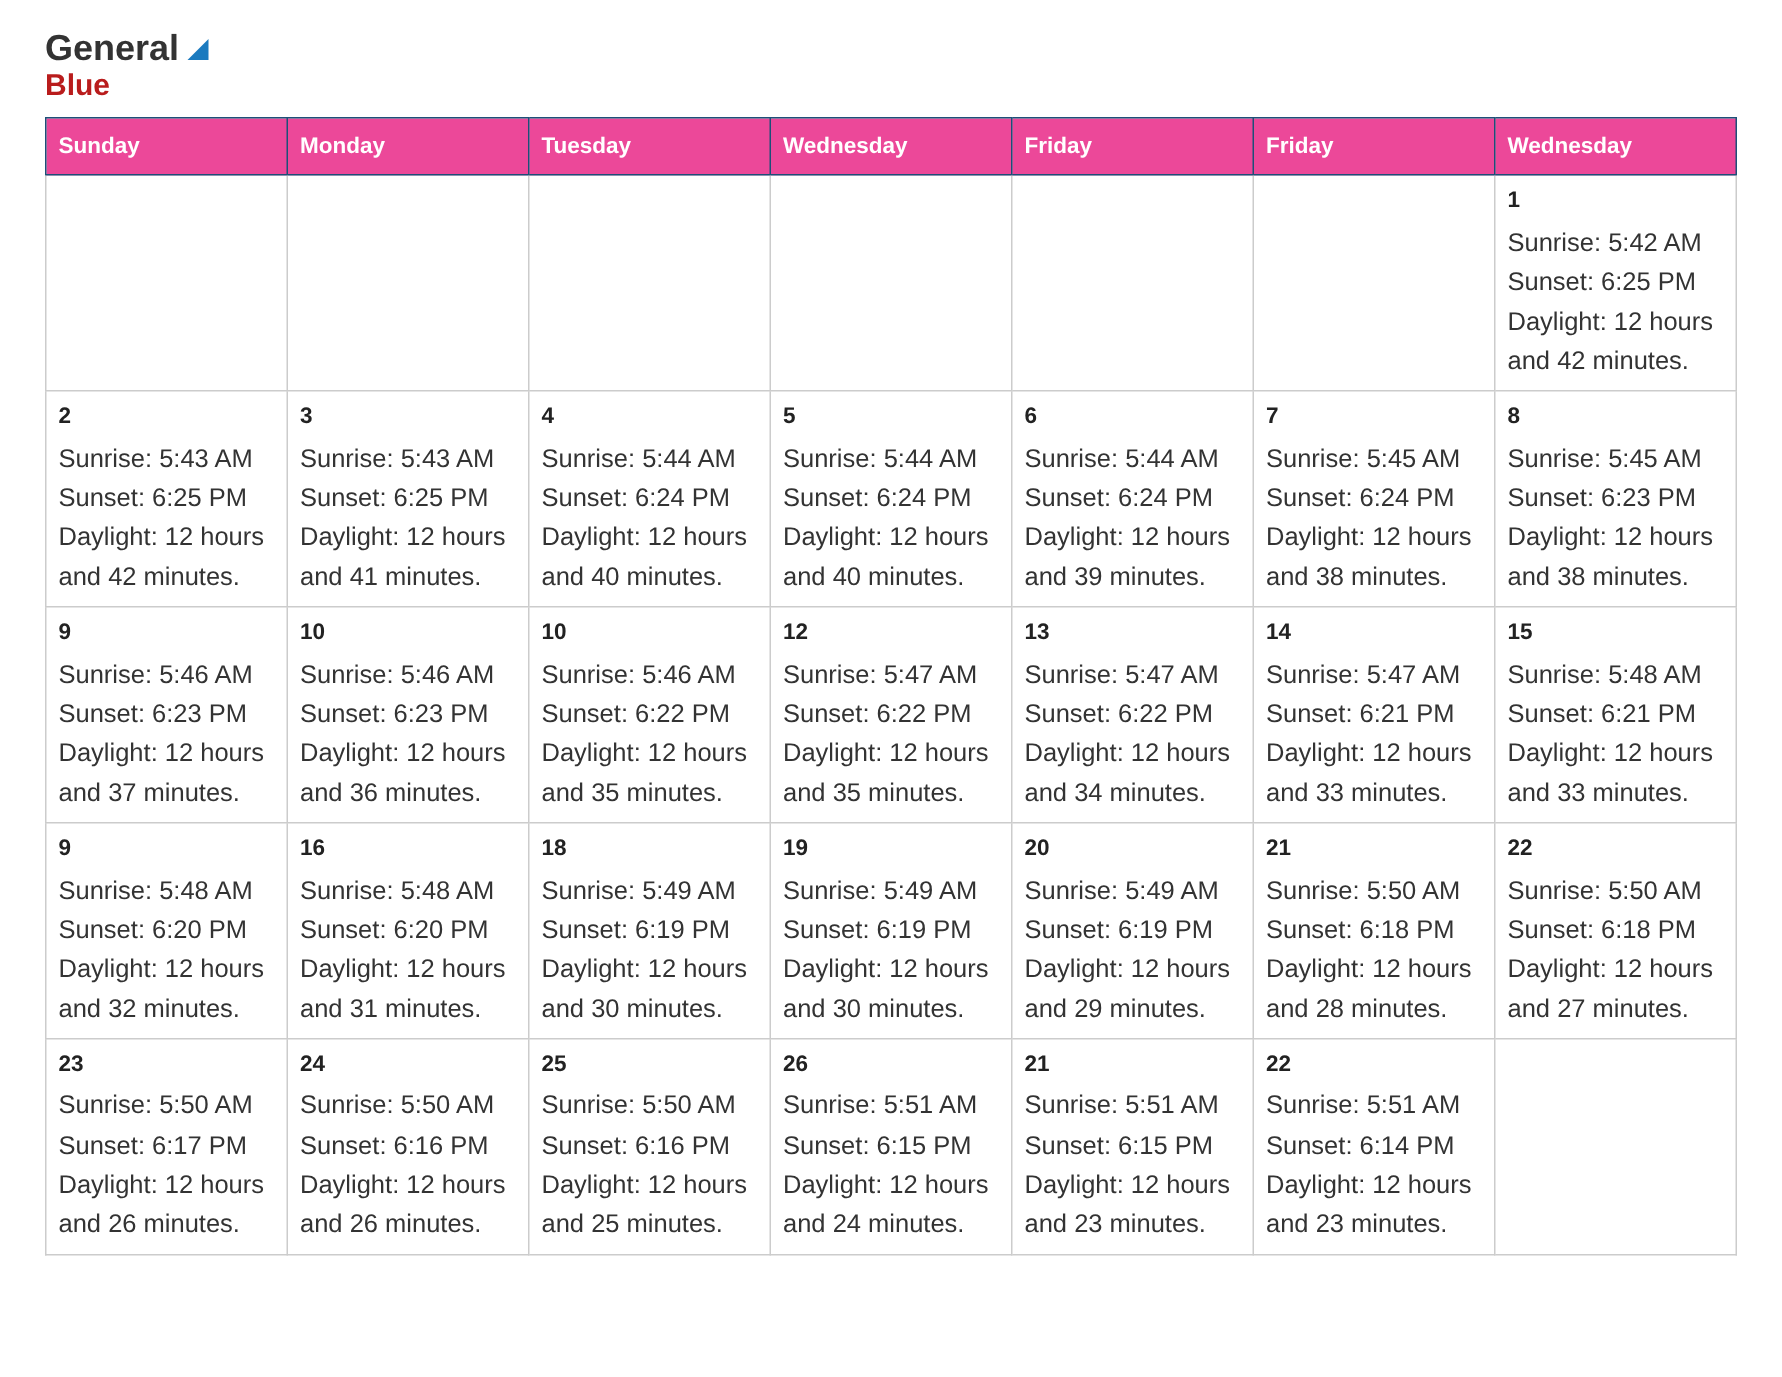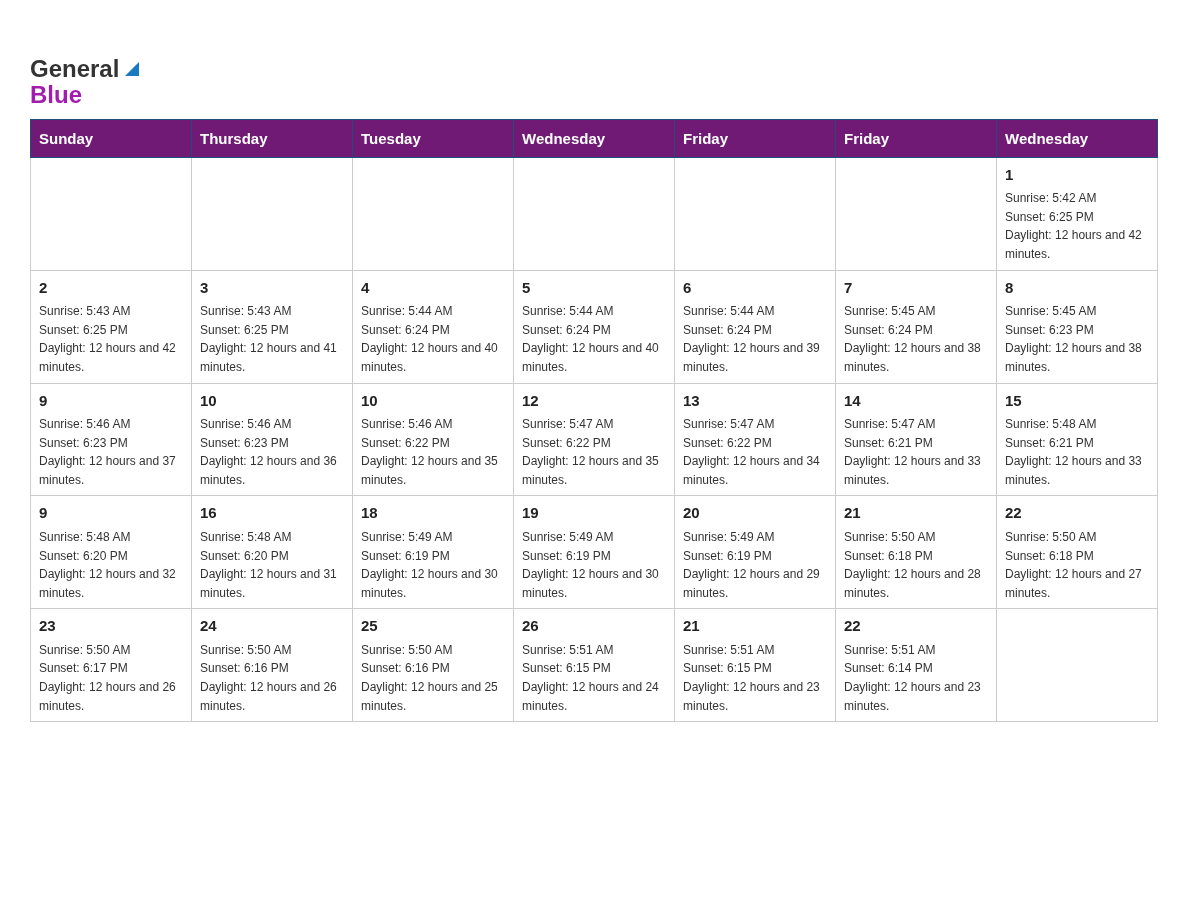--- a/index.html
+++ b/index.html
@@ -33,21 +33,21 @@
       font-size: 18px;
       color: #555;
       margin-top: 4px;
     }
     #calendar {
       width: 100%;
       border-collapse: collapse;
       margin-top: 10px;
     }
     #calendar thead tr th {
-      background-color: #701a75;
+      background-color: #ec4899;
       color: #fff;
       padding: 10px 8px;
       font-size: 15px;
       font-weight: bold;
       text-align: left;
       border: 1px solid #1d4f78;
     }
     #calendar tbody tr td {
       border: 1px solid #ccc;
       vertical-align: top;
@@ -59,21 +59,21 @@
       line-height: 1.5;
     }
     .day-num {
       font-size: 15px;
       font-weight: bold;
       color: #222;
       display: block;
       margin-bottom: 3px;
     }
     .day-info {
-      font-size: 12px;
+      font-size: 17px;
       color: #333;
       line-height: 1.55;
     }
     .empty-cell {
       background: #f9f9f9;
     }
     tbody tr:nth-child(odd) td {
       background-color: #fff;
     }
     tbody tr:nth-child(even) td {
@@ -85,40 +85,40 @@
     .row-divider td {
       border-top: 2px solid #2a6496;
     }
   </style>
 </head>
 <body>
 
 <div id="header">
   <div id="logo">
   <div style="display:flex;flex-direction:column;align-items:flex-start;line-height:1.1;">
-    <div style="display:flex;gap:0px;margin-top:36px;">
+    <div style="display:flex;gap:0px;">
       <span style="font-size:24px;font-weight:bold;color:#333;font-family:Arial,sans-serif;">General</span>
       <svg width="22" height="22" viewBox="0 0 22 22" style="margin-left:2px;margin-top:2px;">
         <polygon points="4,18 18,4 18,18" fill="#1a7abf"></polygon>
       </svg>
     </div>
-    <span style="font-size:24px;font-weight:bold;color:#a21caf;font-family:Arial,sans-serif;">Blue</span>
+    <span style="font-size:20px;font-weight:bold;color:#b91c1c;font-family:Arial,sans-serif;">Blue</span>
   </div>
 </div>
   <div id="title-block">
     <div id="page-title"></div>
     <div id="page-subtitle"></div>
   </div>
 </div>
 
 <table id="calendar">
   <thead>
     <tr>
     <th>Sunday</th>
-        <th>Thursday</th>
+        <th>Monday</th>
         <th>Tuesday</th>
         <th>Wednesday</th>
         <th>Friday</th>
         <th>Friday</th>
         <th>Wednesday</th>
       </tr>
   </thead>
   <tbody id="calendar-body">
   <tr>
         <td class="empty-cell"></td>

